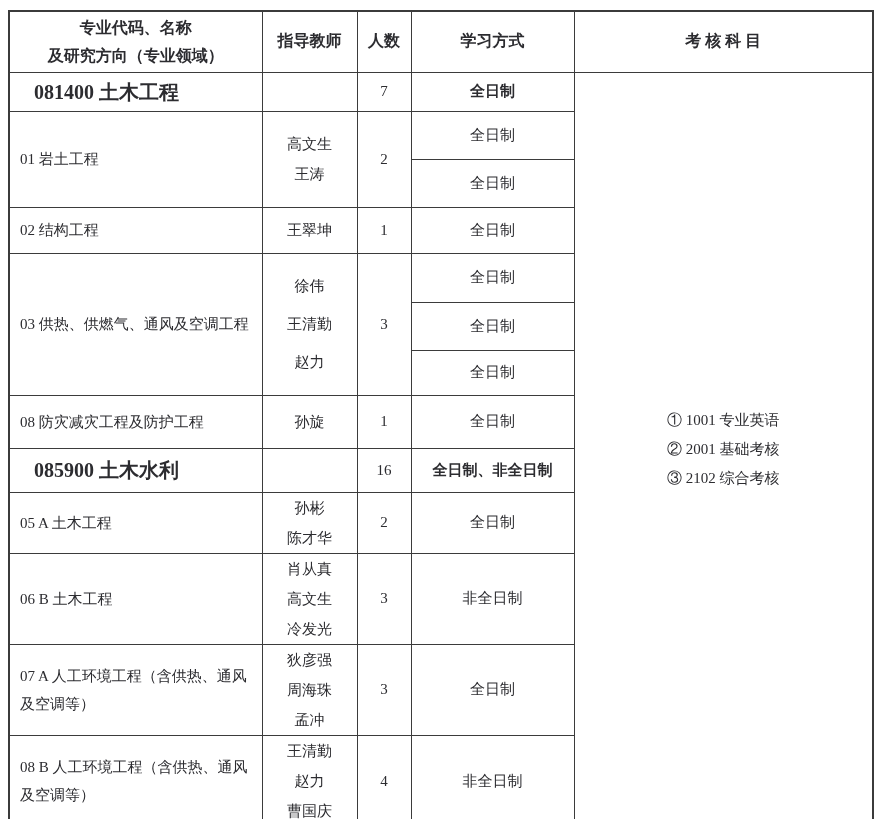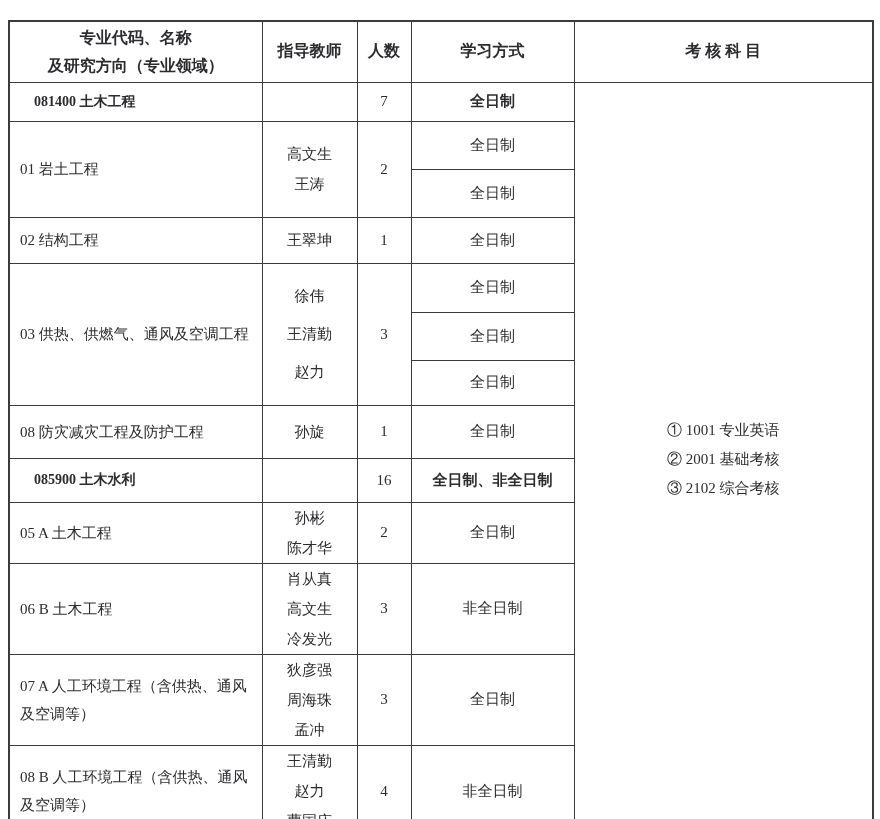--- a/index.html
+++ b/index.html
@@ -8,21 +8,21 @@
     background: #ffffff;
     width: 880px;
     height: 819px;
     font-family: "Liberation Serif", "DejaVu Serif", serif;
     color: #2c2c30;
   }
   * { box-sizing: border-box; }
   .sheet {
     width: 880px;
     height: 819px;
-    padding: 20px 8px;
+    padding: 10px 8px;
   }
   table.admissions {
     border-collapse: collapse;
     table-layout: fixed;
     width: 864px;
     border: 2px solid #3b3b3b;
   }
   td, th {
     border: 1px solid #3b3b3b;
     padding: 0;
@@ -35,21 +35,21 @@
   .hdr-line { line-height: 28px; text-align: center; }
 
   .c-name {
     text-align: left;
     padding: 2px 10px 2px 10px;
     line-height: 28px;
   }
   tr.cat td.c-name {
     padding-left: 24px;
     font-weight: bold;
-    font-size: 14px;
+    font-size: 20px;
     line-height: 24px;
   }
   .c-adv { text-align: center; }
   .adv-line { line-height: 30px; }
   .adv-spread .adv-line { line-height: 38px; }
   .c-count { text-align: center; }
   .c-mode { text-align: center; margin-top: 48px; }
   tr.cat td.c-mode { font-weight: bold; }
 
   .c-assess { vertical-align: middle; }

